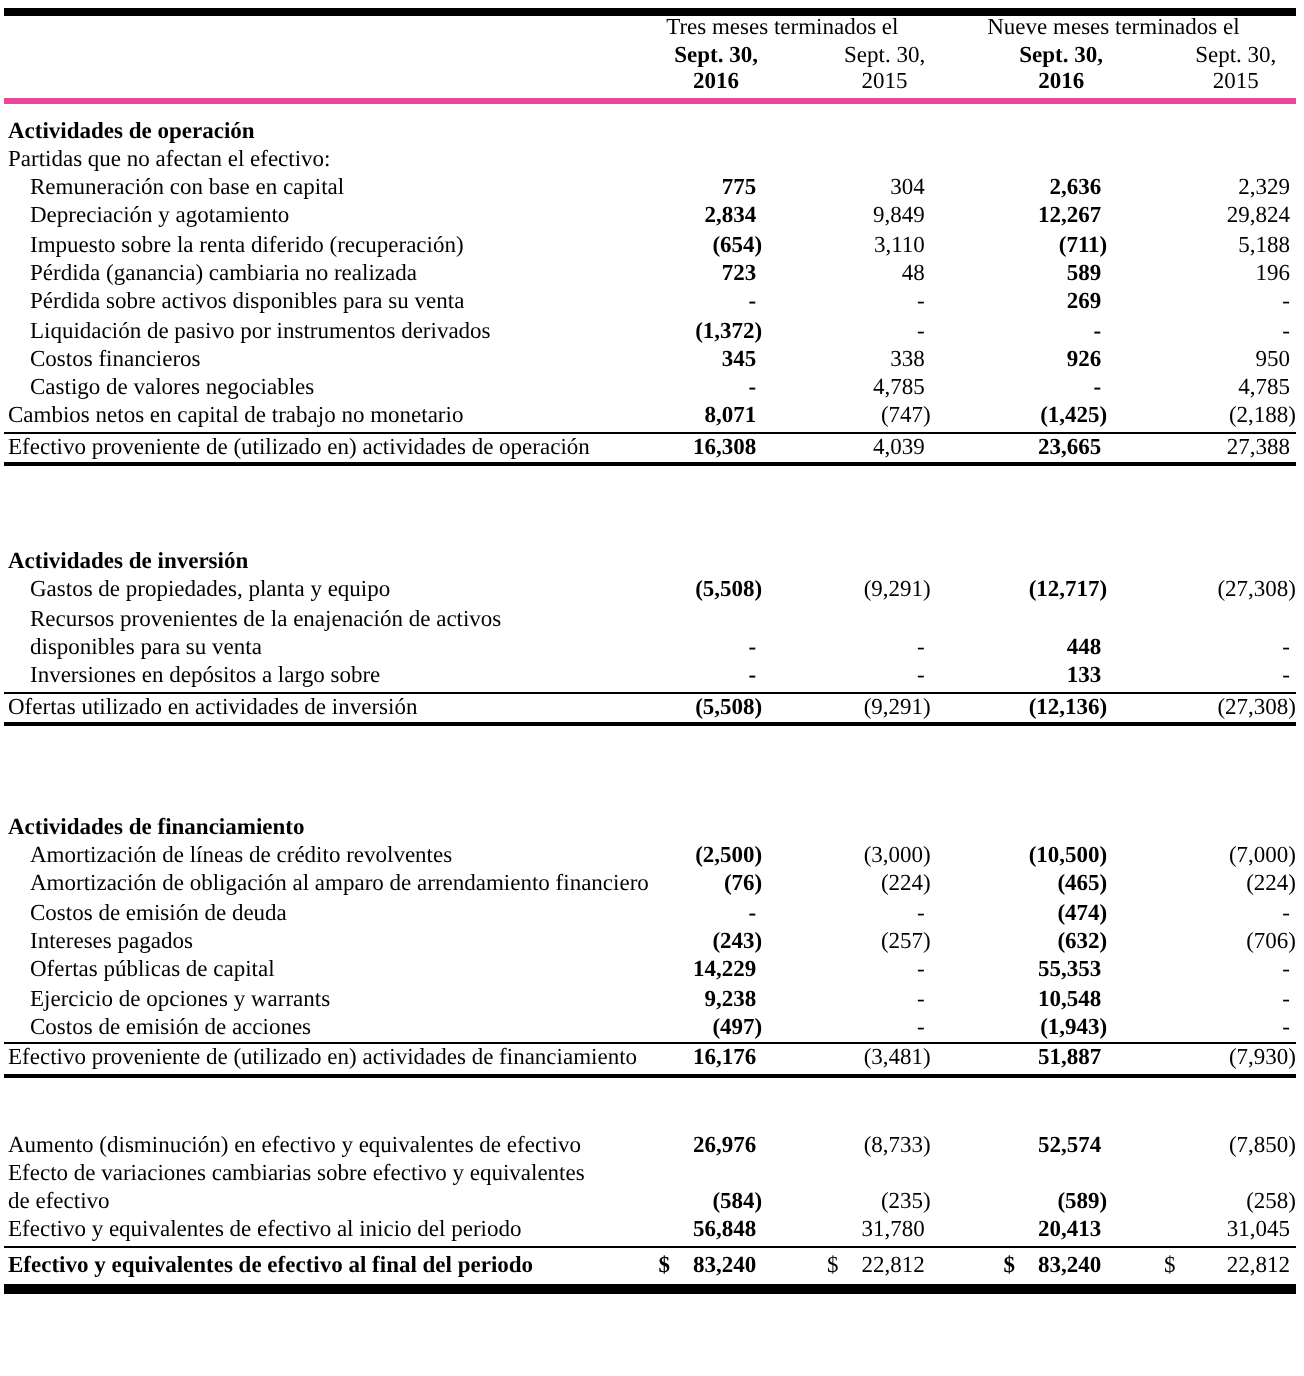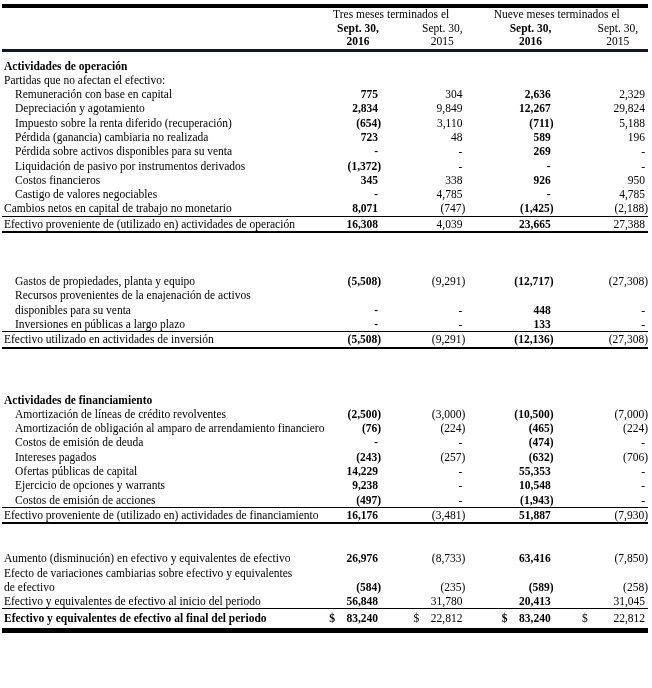--- a/index.html
+++ b/index.html
@@ -20,21 +20,21 @@
   td {
     font-size: 11.5px;
     line-height: 14.3px;
     height: 14.3px;
     padding: 0;
     vertical-align: bottom;
     white-space: nowrap;
     overflow: visible;
   }
   thead td { line-height: 13.5px; height: 13.5px; }
-  tr.hline > td { border-bottom: 3px solid #0f172a; }
+  tr.hline > td { border-bottom: 3px solid #ec4899; }
   tr.rule-thin > td { border-bottom: 1px solid #000; }
   tr.rule-medium > td { border-bottom: 2px solid #000; }
   tr.grand-total-row > td { border-bottom: 5px solid #000; padding-bottom: 2px; padding-top: 2px; }
   .lab { padding-left: 2px; margin-left: 10px; }
   .ind { padding-left: 13px; }
   .b { font-weight: bold; }
   .ctr { text-align: center; }
   .dol { text-align: right; }
   .val { text-align: right; padding-right: 3px; }
   .val.neg { padding-right: 0; }
@@ -218,20 +218,31 @@
           <td class="val">4,039</td>
           <td class="dol b"></td>
           <td class="val b">23,665</td>
           <td class="dol"></td>
           <td class="val">27,388</td>
         </tr>
         <tr>
           <td colspan="9" class="spacer-cell" style="height: 41px;"></td>
         </tr>
         <tr>
+          <td class="lab b">Actividades de inversión</td>
+          <td class="dol b"></td>
+          <td class="val b"></td>
+          <td class="dol"></td>
+          <td class="val"></td>
+          <td class="dol b"></td>
+          <td class="val b"></td>
+          <td class="dol"></td>
+          <td class="val"></td>
+        </tr>
+        <tr>
           <td class="lab ind">Gastos de propiedades, planta y equipo</td>
           <td class="dol b"></td>
           <td class="val b neg">(5,508)</td>
           <td class="dol"></td>
           <td class="val neg">(9,291)</td>
           <td class="dol b"></td>
           <td class="val b neg">(12,717)</td>
           <td class="dol"></td>
           <td class="val neg">(27,308)</td>
         </tr>
@@ -251,32 +262,32 @@
           <td class="dol b"></td>
           <td class="val b">-</td>
           <td class="dol"></td>
           <td class="val">-</td>
           <td class="dol b"></td>
           <td class="val b">448</td>
           <td class="dol"></td>
           <td class="val">-</td>
         </tr>
         <tr class="rule-thin">
-          <td class="lab ind">Inversiones en públicas a largo plazo</td>
+          <td class="lab ind">Inversiones en depósitos a largo sobre</td>
           <td class="dol b"></td>
           <td class="val b">-</td>
           <td class="dol"></td>
           <td class="val">-</td>
           <td class="dol b"></td>
           <td class="val b">133</td>
           <td class="dol"></td>
           <td class="val">-</td>
         </tr>
         <tr class="rule-medium">
-          <td class="lab">Efectivo utilizado en actividades de inversión</td>
+          <td class="lab">Ofertas utilizado en actividades de inversión</td>
           <td class="dol b"></td>
           <td class="val b neg">(5,508)</td>
           <td class="dol"></td>
           <td class="val neg">(9,291)</td>
           <td class="dol b"></td>
           <td class="val b neg">(12,136)</td>
           <td class="dol"></td>
           <td class="val neg">(27,308)</td>
         </tr>
         <tr>
@@ -384,21 +395,21 @@
         <tr>
           <td colspan="9" class="spacer-cell" style="height: 27px;"></td>
         </tr>
         <tr>
           <td class="lab">Aumento (disminución) en efectivo y equivalentes de efectivo</td>
           <td class="dol b"></td>
           <td class="val b">26,976</td>
           <td class="dol"></td>
           <td class="val neg">(8,733)</td>
           <td class="dol b"></td>
-          <td class="val b">63,416</td>
+          <td class="val b">52,574</td>
           <td class="dol"></td>
           <td class="val neg">(7,850)</td>
         </tr>
         <tr>
           <td class="lab">Efecto de variaciones cambiarias sobre efectivo y equivalentes</td>
           <td class="dol b"></td>
           <td class="val b"></td>
           <td class="dol"></td>
           <td class="val"></td>
           <td class="dol b"></td>

